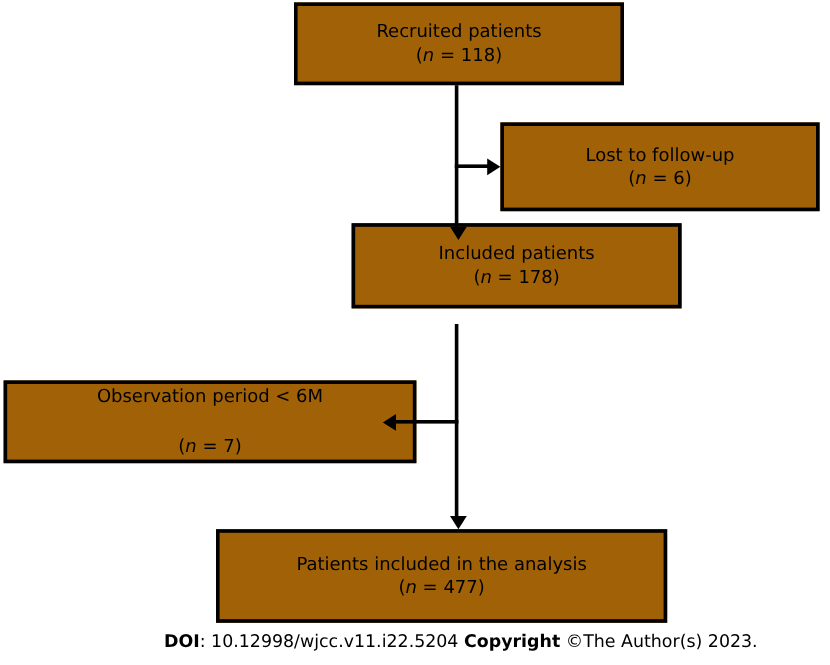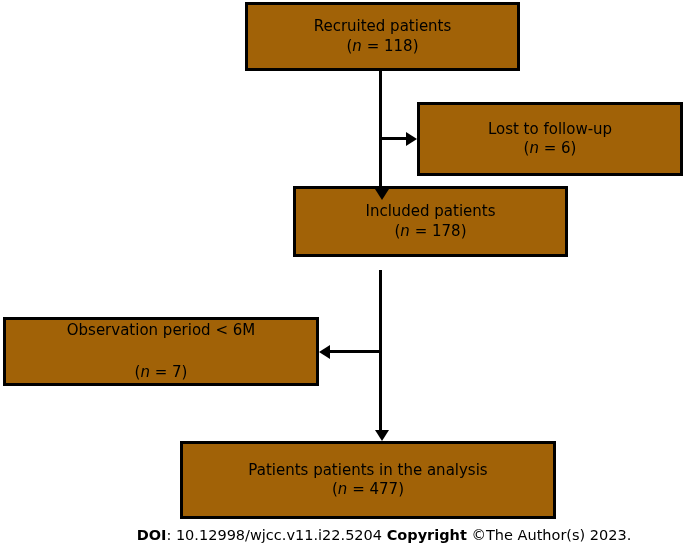--- a/index.html
+++ b/index.html
@@ -34,21 +34,21 @@
     font-size: 15px;
     color: #000000;
   }
   .node .line1 { white-space: nowrap; }
   .node .line2 { white-space: nowrap; }
   .ital { font-style: italic; }
 
   #node-recruited   { left: 245px; top: 2px;   width: 275px; height: 69px; }
   #node-lost        { left: 417px; top: 102px; width: 266px; height: 74px; }
   #node-included    { left: 245px; top: 186px; width: 275px; height: 71px; margin-left: 48px; }
-  #node-observation { left: 3px;   top: 317px; width: 316px; height: 69px; gap: 22px; }
+  #node-observation { left: 3px;   top: 317px; width: 344px; height: 69px; gap: 22px; }
   #node-analysis    { left: 180px; top: 441px; width: 376px; height: 78px; }
 
   
   .vline {
     position: absolute;
     background: #000000;
     width: 3px;
   }
   .hline {
     position: absolute;
@@ -128,21 +128,21 @@
     <span class="line1">Included patients</span>
     <span class="line2"><span>(</span><span class="ital">n</span><span> = </span><span>178</span><span>)</span></span>
   </div>
 
   <div class="node" id="node-observation">
     <span class="line1">Observation period &lt; 6M</span>
     <span class="line2"><span>(</span><span class="ital">n</span><span> = </span><span>7</span><span>)</span></span>
   </div>
 
   <div class="node" id="node-analysis">
-    <span class="line1">Patients patients in the analysis</span>
+    <span class="line1">Patients included in the analysis</span>
     <span class="line2"><span>(</span><span class="ital">n</span><span> = </span><span>477</span><span>)</span></span>
   </div>
 
   <div class="vline" id="seg-v1"></div>
   <div class="arrow-down" id="arrow-v1"></div>
 
   <div class="hline" id="seg-h1"></div>
   <div class="arrow-right" id="arrow-h1"></div>
 
   <div class="vline" id="seg-v2"></div>

